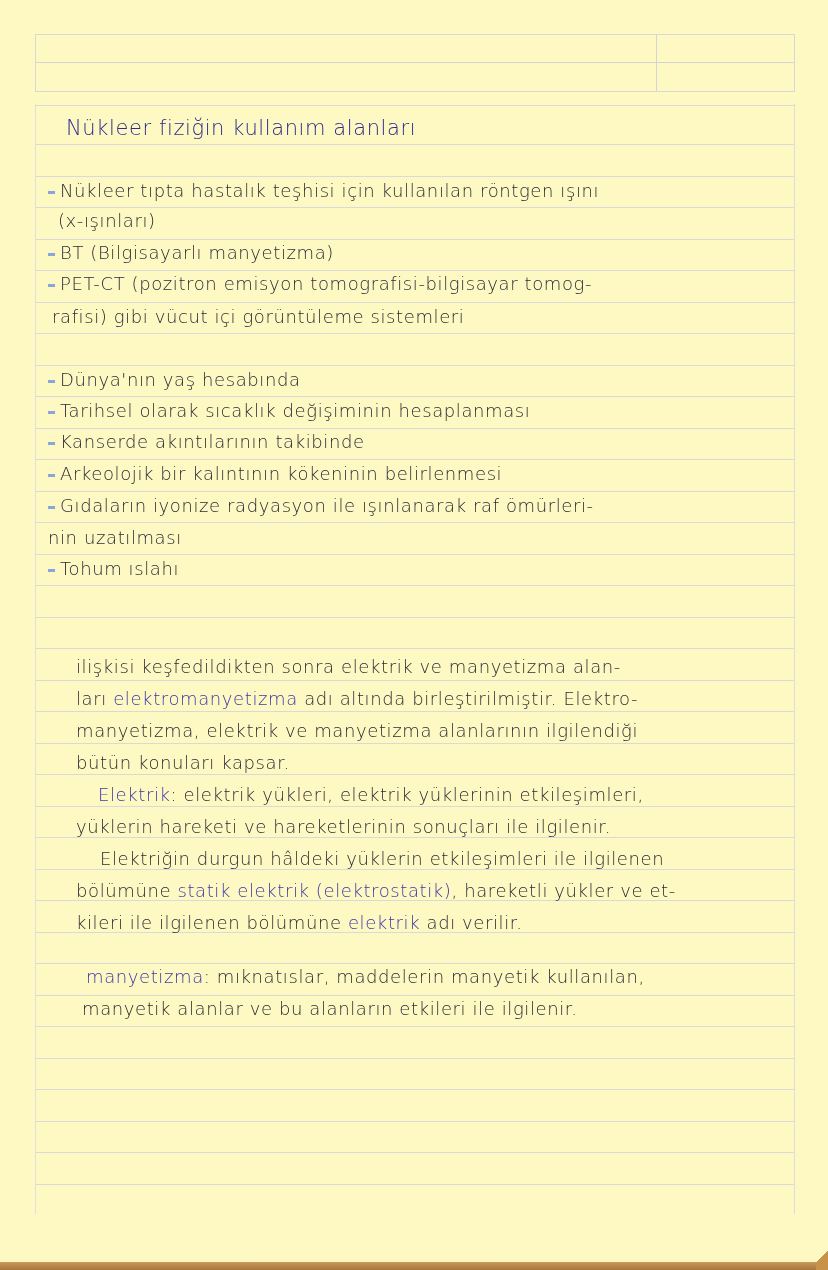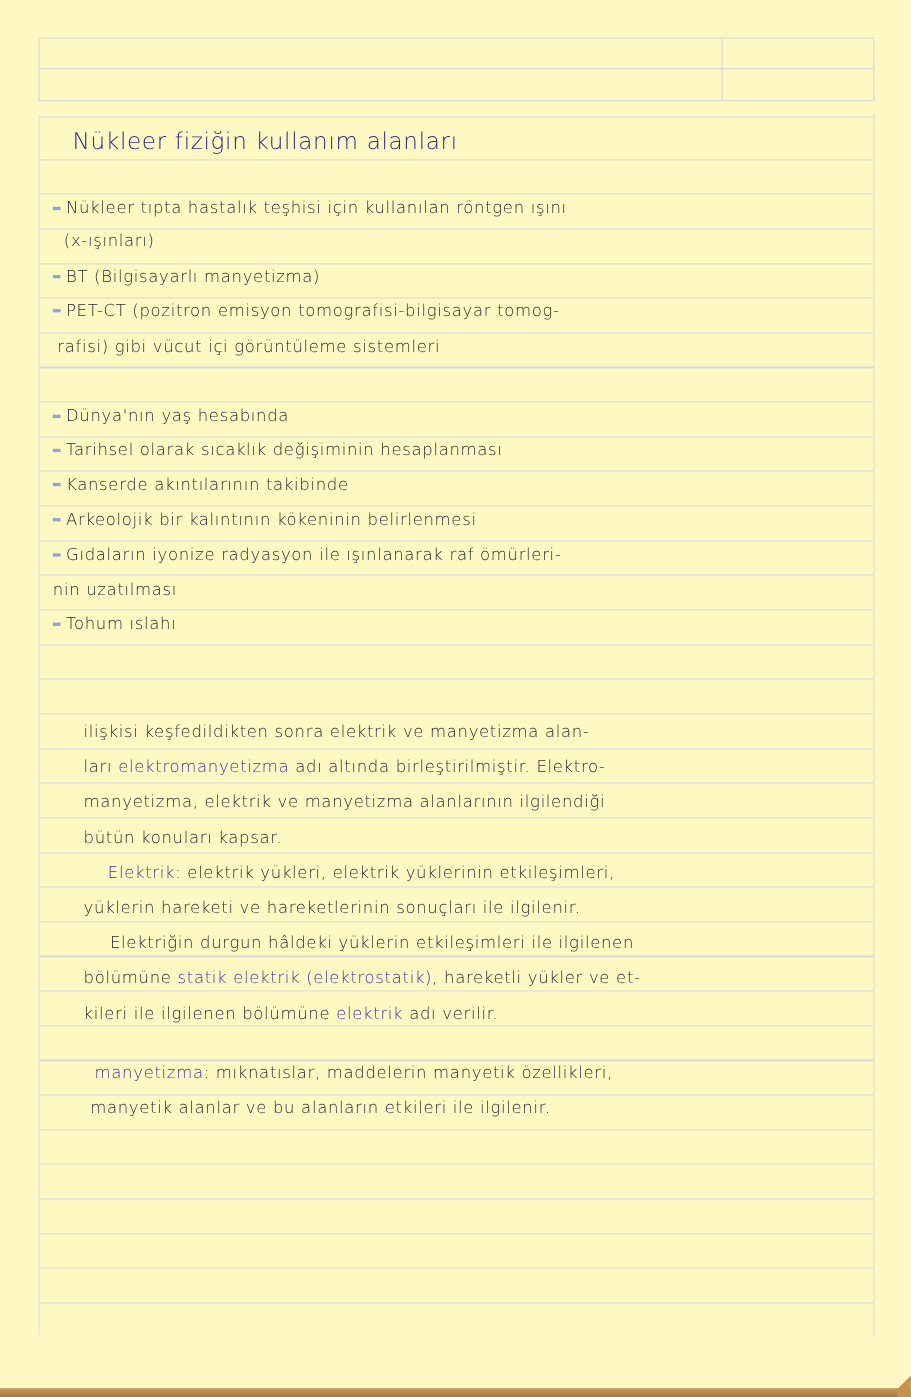--- a/index.html
+++ b/index.html
@@ -39,21 +39,21 @@
     position: absolute; left: 0; right: 0; top: 1262px; height: 8px;
     background: linear-gradient(to bottom, #c89a5c, #a8763a);
   }
   .corner {
     position: absolute; right: 0; top: 1244px; width: 12px; height: 26px;
     background: linear-gradient(135deg, transparent 50%, #c8924a 50%);
   }
   .line {
     position: absolute; white-space: nowrap;
     font-family: "DejaVu Sans", sans-serif;
-    font-size: 15px; letter-spacing: 0.6px; font-weight: 300;
+    font-size: 18px; letter-spacing: 0.6px; font-weight: 300;
     color: #2b2b36;
   }
   .title { font-size: 21px; color: #2e2a8a; }
   .bullet::before {
     content: ""; display: inline-block; width: 7px; height: 3px;
     background: #8aa6d8; margin-right: 5px; vertical-align: middle;
   }
   .hl-term { color: #3e38a6; }
   .underlined { border-bottom: 2px solid #a9a4e6; }
 </style>
@@ -102,19 +102,19 @@
     <span>bölümüne</span>
     <span class="hl-term">statik elektrik (elektrostatik)</span><span>, hareketli yükler ve et-</span>
   </div>
   <div class="line" style="left:76px; top:912px;">
     <span>kileri ile ilgilenen bölümüne</span>
     <span class="hl-term">elektrik</span>
     <span>adı verilir.</span>
   </div>
 
   <div class="line" style="left:86px; top:966px;">
-    <span class="hl-term">manyetizma</span><span>: mıknatıslar, maddelerin manyetik özellikleri,</span>
+    <span class="hl-term">manyetizma</span><span>: mıknatıslar, maddelerin manyetik kullanılan,</span>
   </div>
   <div class="line" style="left:82px; top:998px;">manyetik alanlar ve bu alanların etkileri ile ilgilenir.</div>
 
   <div class="bottom-edge"></div>
   <div class="corner"></div>
 </div>
 
 </body></html>

